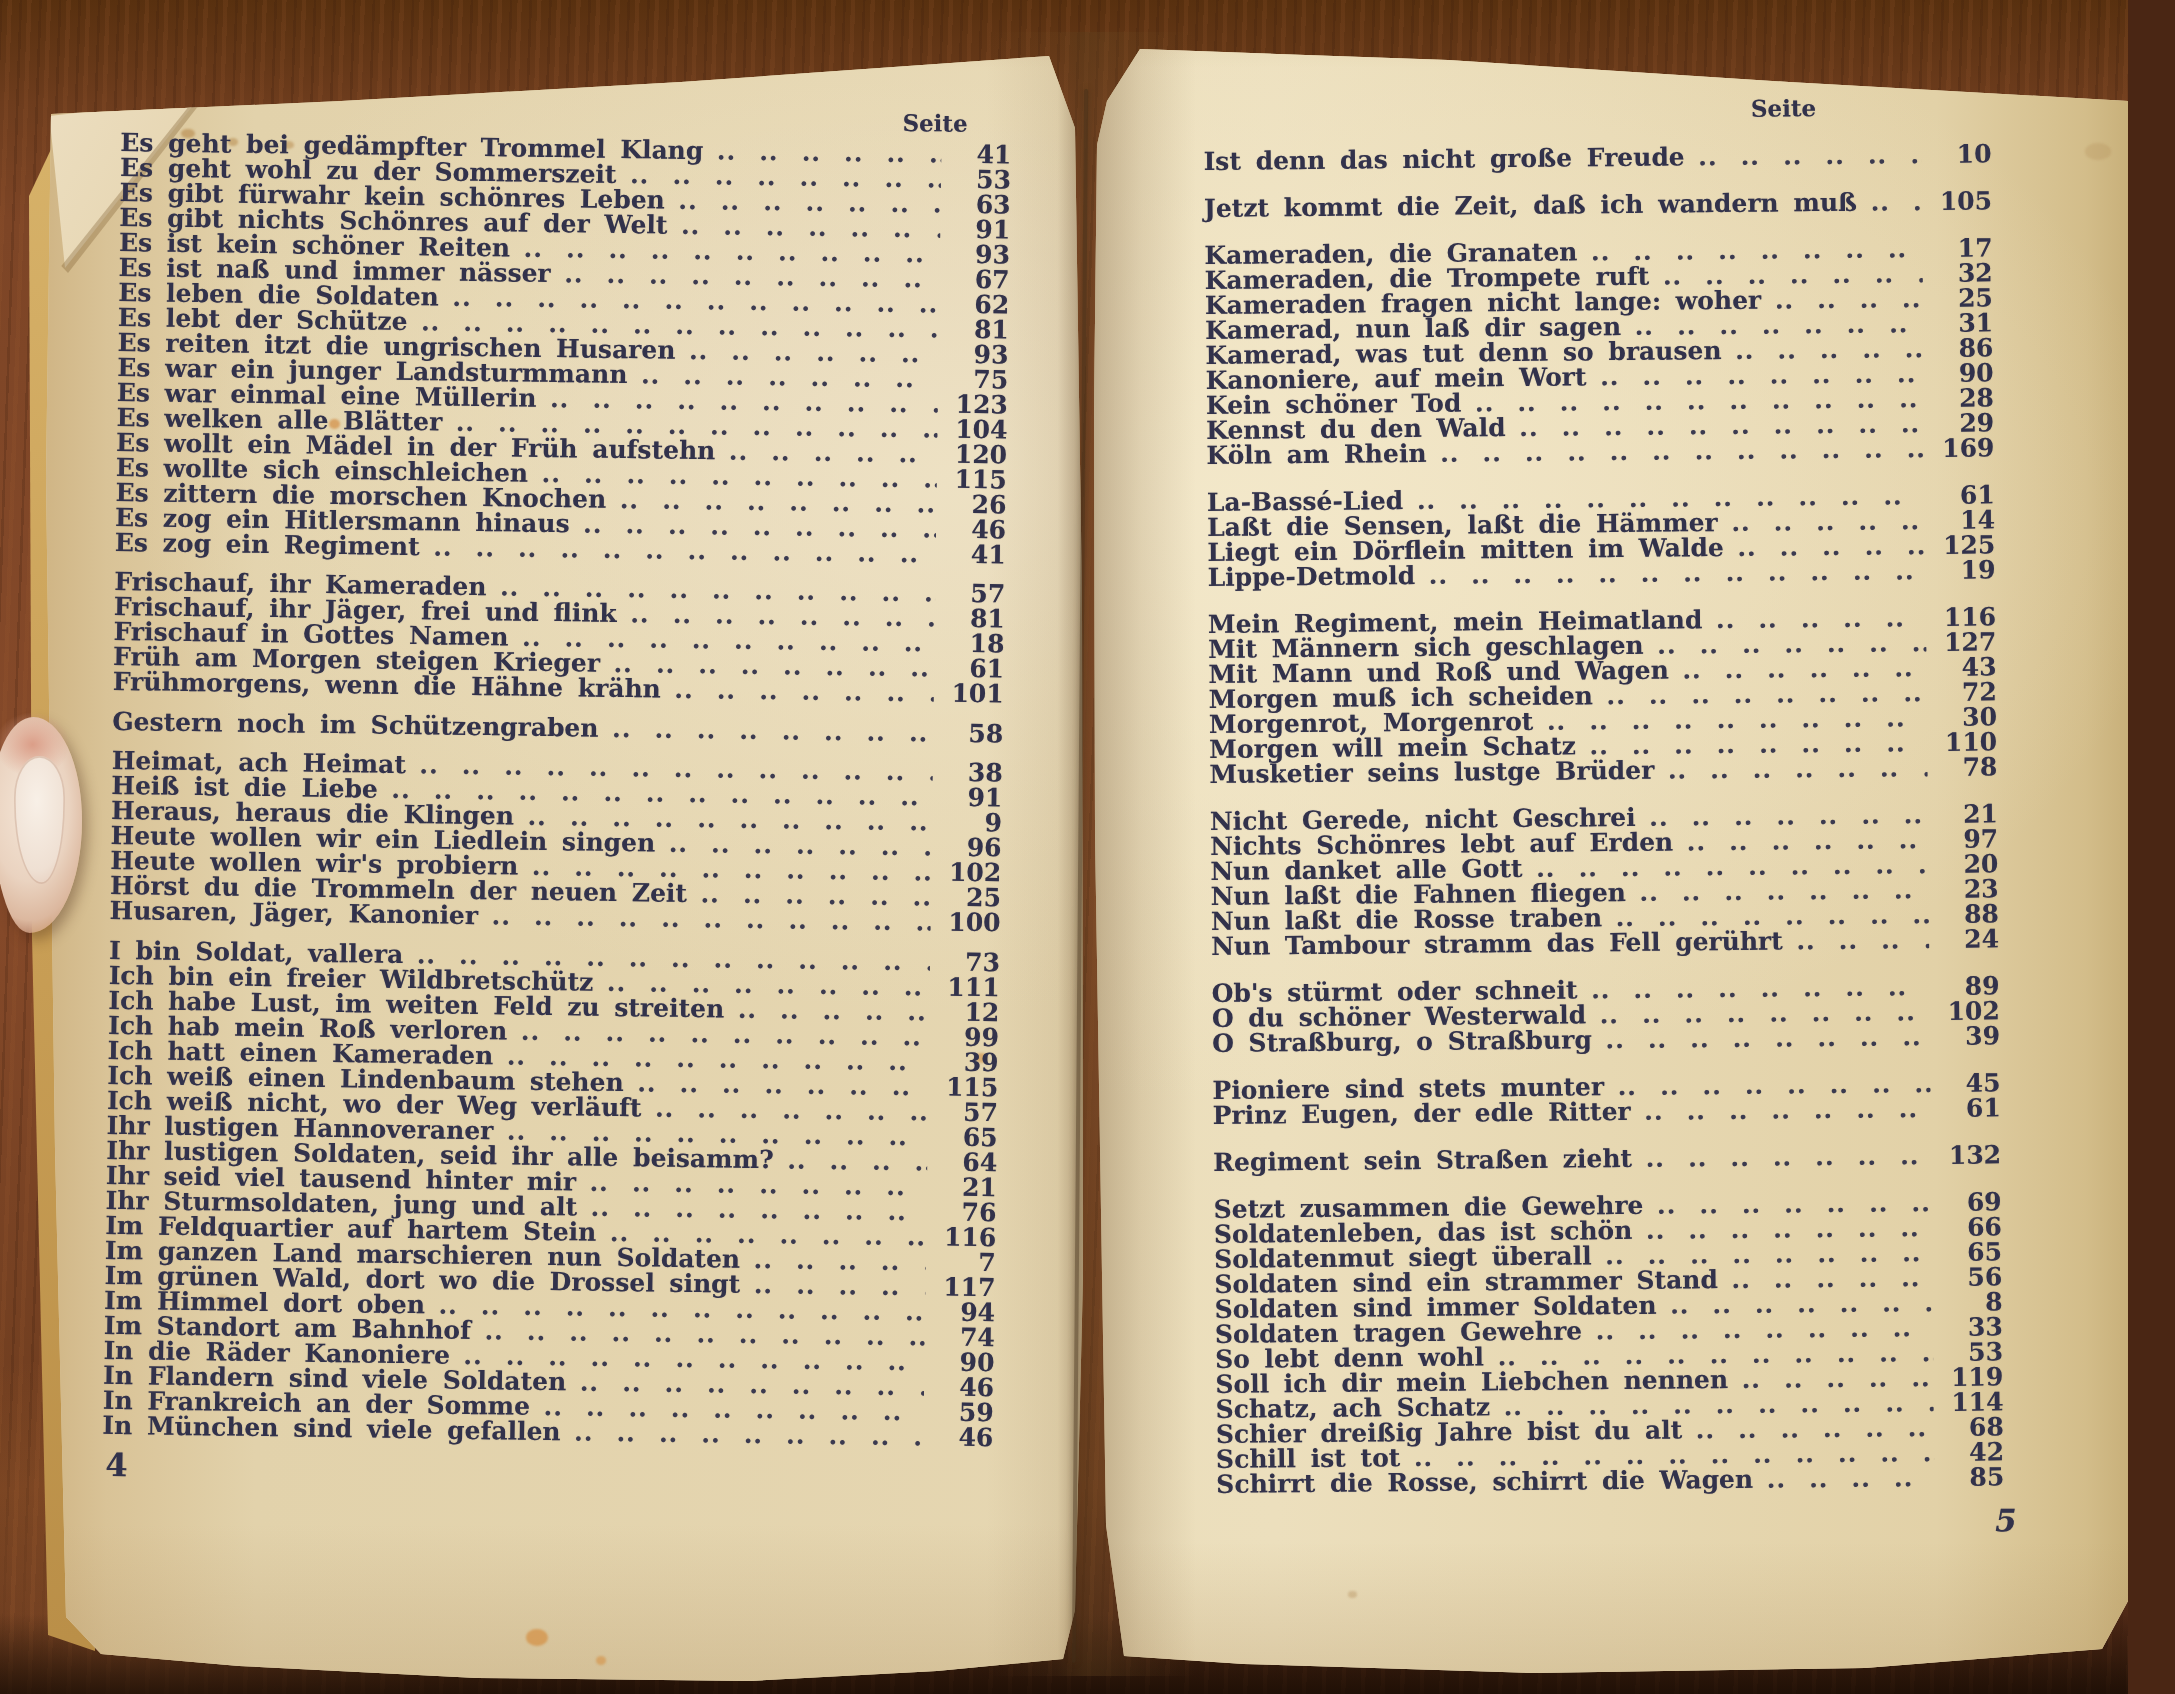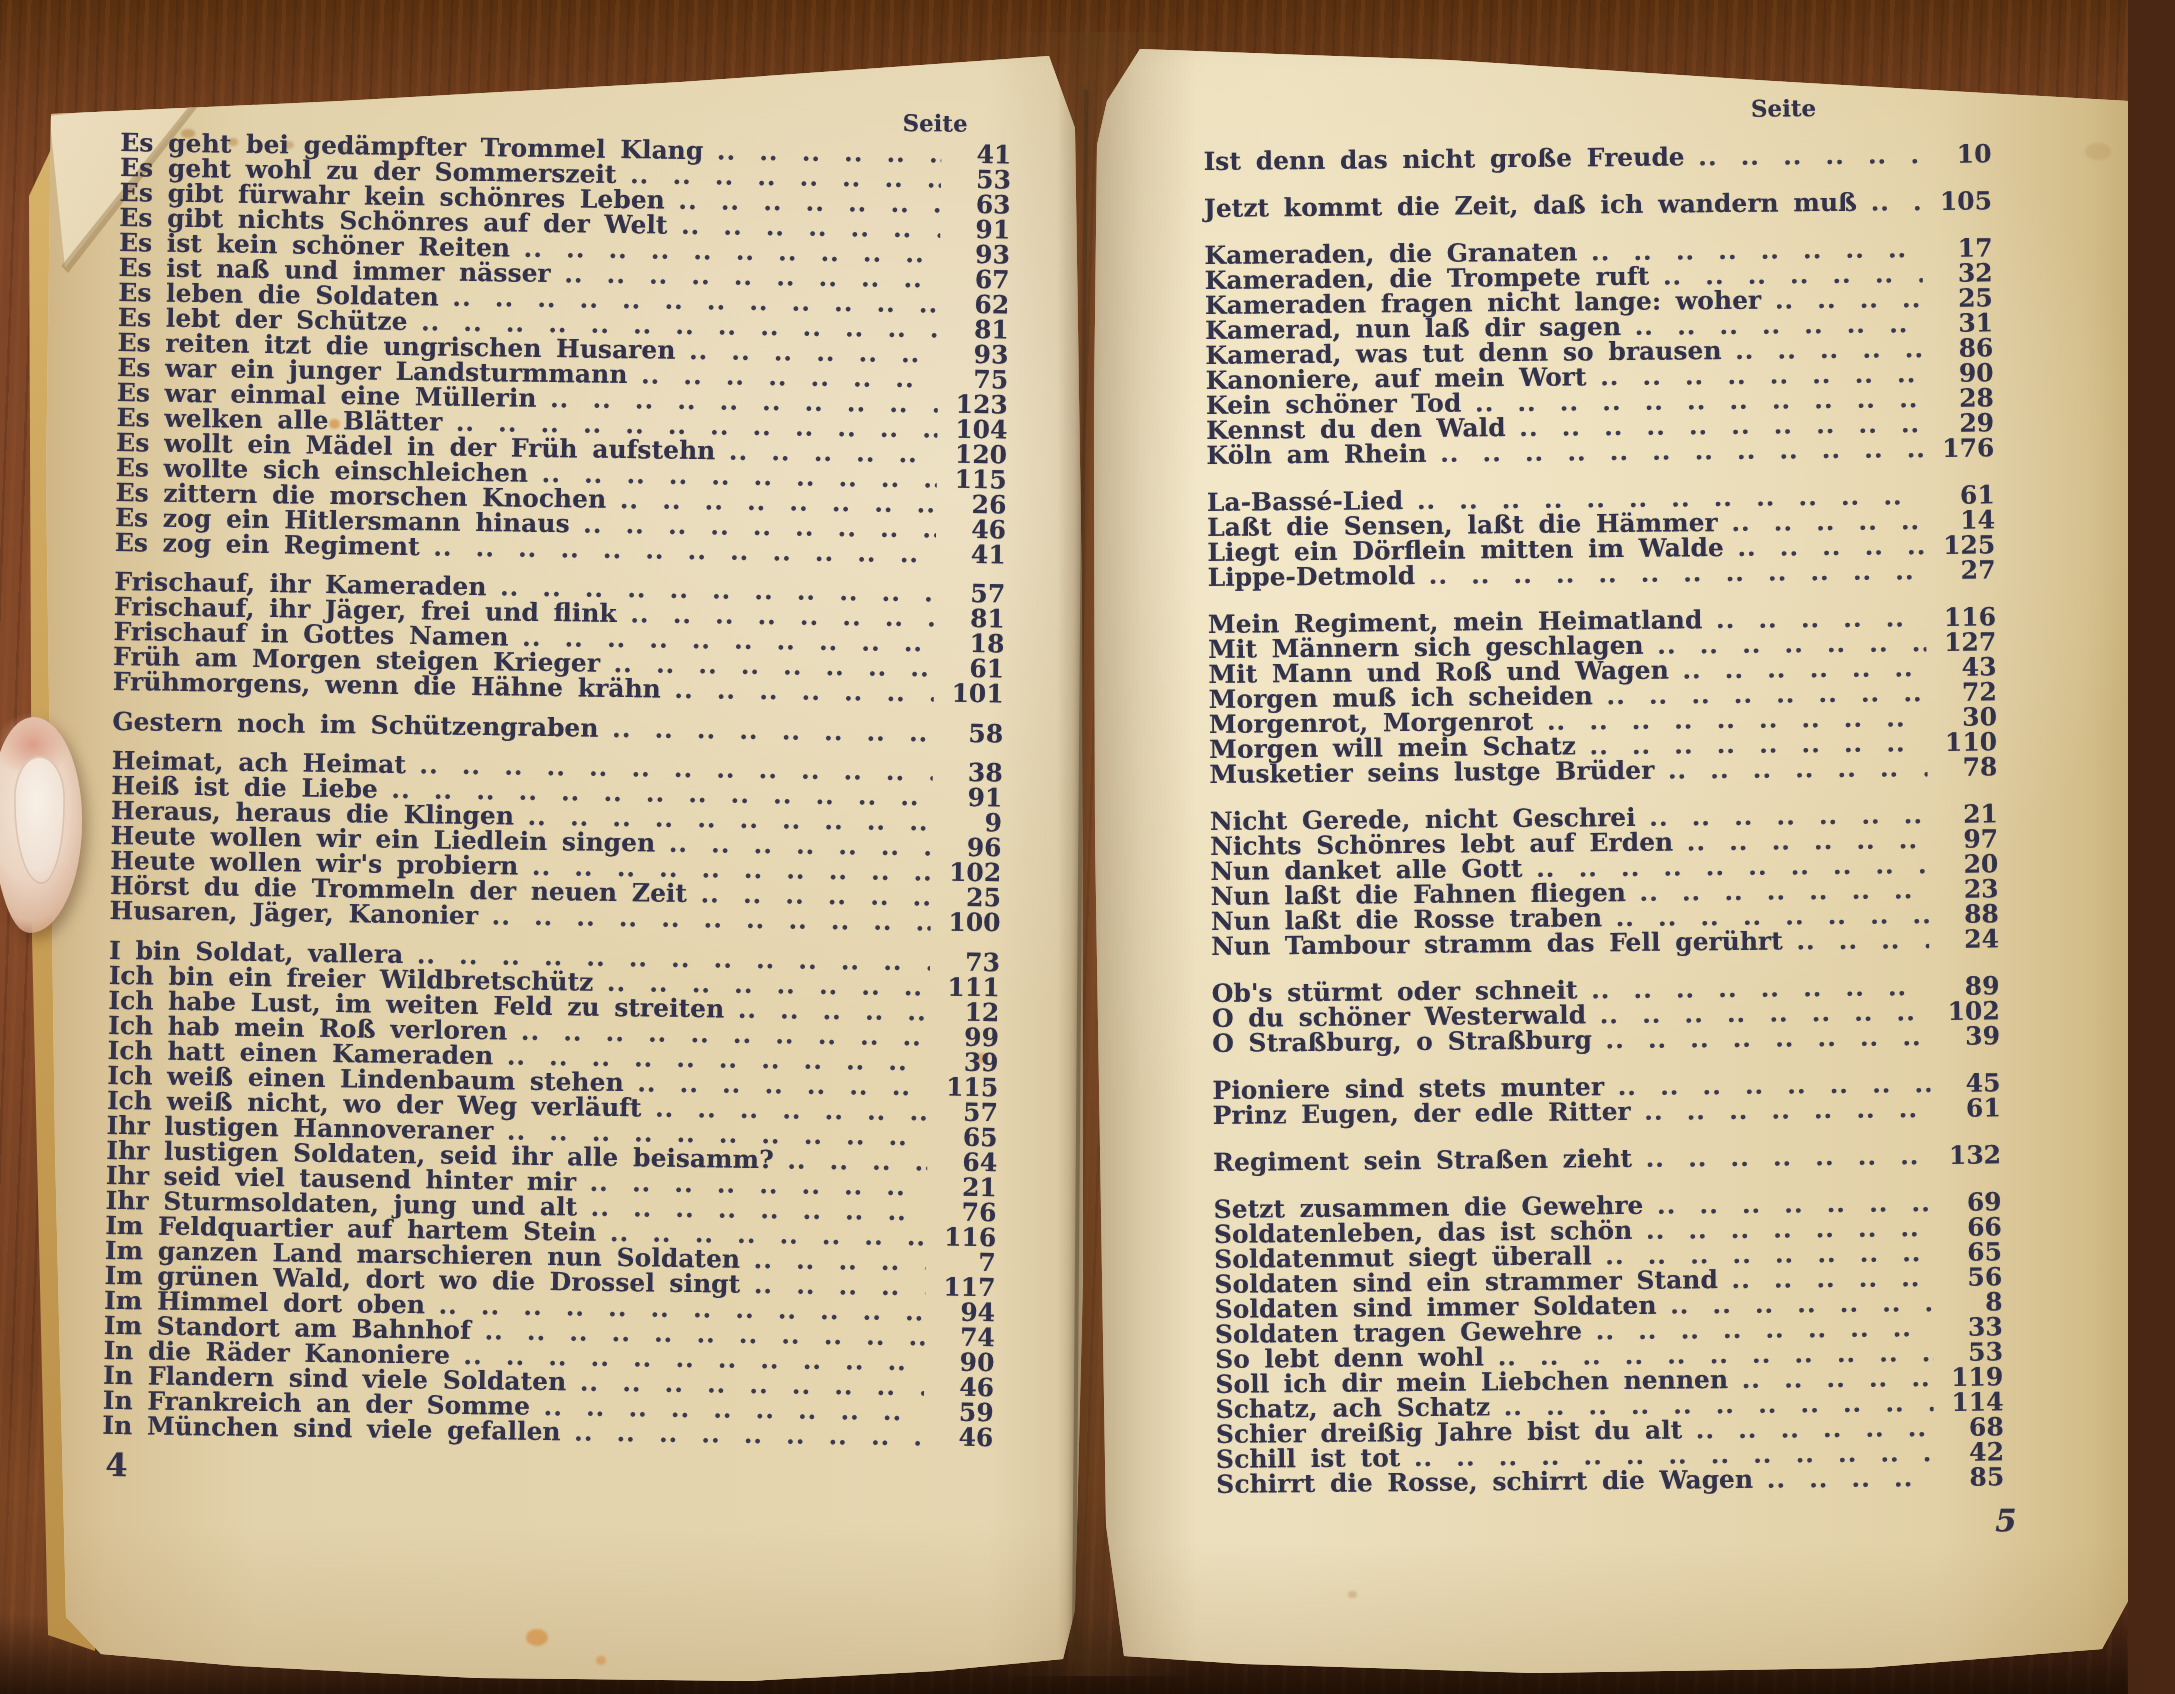--- a/index.html
+++ b/index.html
@@ -417,21 +417,21 @@
               <span class="num">28</span>
             </div>
             <div class="row">
               <span class="title">Kennst du den Wald</span>
               <span class="leader"> .. .. .. .. .. .. .. .. .. .. .. .. .. .. .. .. .. .. .. .. .. .. .. .. .. .. .. .. .. .. .. .. .. .. .. .. .. .. .. .. .. .. .. .. .. .. .. .. .. .. .. .. .. .. .. .. .. .. .. .. .. .. .. .. .. .. .. .. .. ..</span>
               <span class="num">29</span>
             </div>
             <div class="row">
               <span class="title">Köln am Rhein</span>
               <span class="leader"> .. .. .. .. .. .. .. .. .. .. .. .. .. .. .. .. .. .. .. .. .. .. .. .. .. .. .. .. .. .. .. .. .. .. .. .. .. .. .. .. .. .. .. .. .. .. .. .. .. .. .. .. .. .. .. .. .. .. .. .. .. .. .. .. .. .. .. .. .. ..</span>
-              <span class="num">176</span>
+              <span class="num">169</span>
             </div>
           </div>
           <div class="sec">
             <div class="row">
               <span class="title">La-Bassé-Lied</span>
               <span class="leader"> .. .. .. .. .. .. .. .. .. .. .. .. .. .. .. .. .. .. .. .. .. .. .. .. .. .. .. .. .. .. .. .. .. .. .. .. .. .. .. .. .. .. .. .. .. .. .. .. .. .. .. .. .. .. .. .. .. .. .. .. .. .. .. .. .. .. .. .. .. ..</span>
               <span class="num">61</span>
             </div>
             <div class="row">
               <span class="title">Laßt die Sensen, laßt die Hämmer</span>
@@ -439,21 +439,21 @@
               <span class="num">14</span>
             </div>
             <div class="row">
               <span class="title">Liegt ein Dörflein mitten im Walde</span>
               <span class="leader"> .. .. .. .. .. .. .. .. .. .. .. .. .. .. .. .. .. .. .. .. .. .. .. .. .. .. .. .. .. .. .. .. .. .. .. .. .. .. .. .. .. .. .. .. .. .. .. .. .. .. .. .. .. .. .. .. .. .. .. .. .. .. .. .. .. .. .. .. .. ..</span>
               <span class="num">125</span>
             </div>
             <div class="row">
               <span class="title">Lippe-Detmold</span>
               <span class="leader"> .. .. .. .. .. .. .. .. .. .. .. .. .. .. .. .. .. .. .. .. .. .. .. .. .. .. .. .. .. .. .. .. .. .. .. .. .. .. .. .. .. .. .. .. .. .. .. .. .. .. .. .. .. .. .. .. .. .. .. .. .. .. .. .. .. .. .. .. .. ..</span>
-              <span class="num">27</span>
+              <span class="num">19</span>
             </div>
           </div>
           <div class="sec">
             <div class="row">
               <span class="title">Mein Regiment, mein Heimatland</span>
               <span class="leader"> .. .. .. .. .. .. .. .. .. .. .. .. .. .. .. .. .. .. .. .. .. .. .. .. .. .. .. .. .. .. .. .. .. .. .. .. .. .. .. .. .. .. .. .. .. .. .. .. .. .. .. .. .. .. .. .. .. .. .. .. .. .. .. .. .. .. .. .. .. ..</span>
               <span class="num">116</span>
             </div>
             <div class="row">
               <span class="title">Mit Männern sich geschlagen</span>

